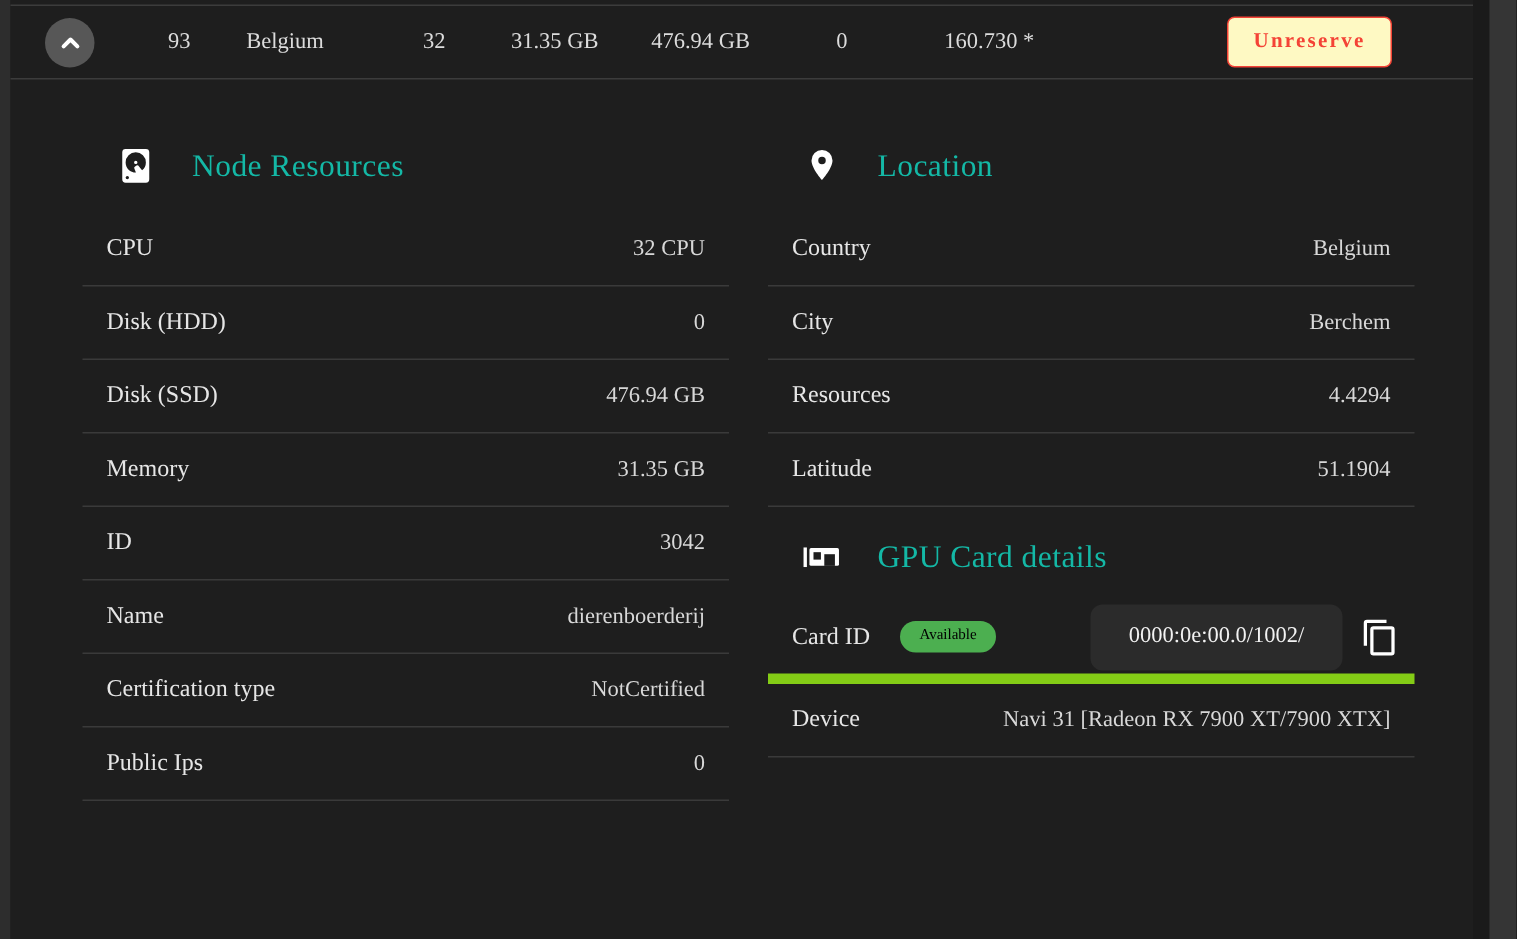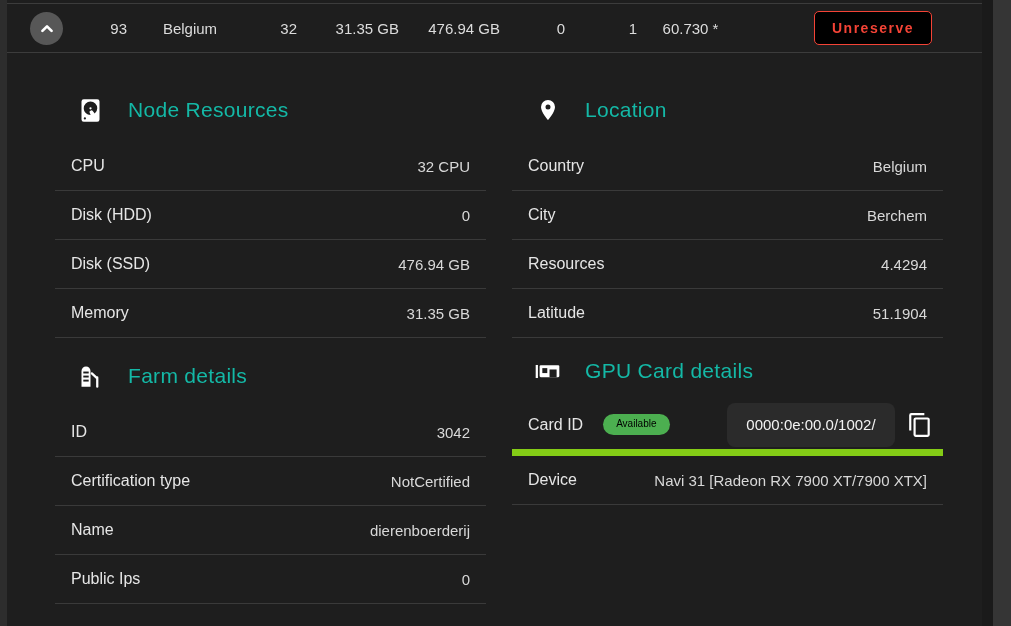--- a/index.html
+++ b/index.html
@@ -1,36 +1,36 @@
 <!DOCTYPE html>
 <html><head>
 <meta charset="utf-8">
 <style>
   * { margin:0; padding:0; box-sizing:border-box; }
   html,body { width:1011px; height:626px; overflow:hidden; }
   body { font-family:"Liberation Sans","DejaVu Sans",sans-serif; background:#1f1f1f; }
-  .stage { position:relative; width:1011px; height:626px; background:#1e1e1e; }
+  .stage { position:relative; width:1011px; height:626px; background:#1e1e1e;font-family:Liberation Serif, serif; }
 
   .left-strip { position:absolute; left:0; top:0; width:7px; height:626px; background:#2d2d2d; }
   .gutter { position:absolute; left:982px; top:0; width:11px; height:626px; background:#1a1a1a; }
   .scrollbar { position:absolute; left:993px; top:0; width:18px; height:626px; background:#353535; }
 
   .content { position:absolute; left:7px; top:0; width:975px; height:626px; background:#1e1e1e; }
 
   
   .top-row { margin-top:3px; height:50px; border-top:1px solid #3c3c3c; border-bottom:1px solid #3c3c3c;
              display:flex; align-items:center; }
   .expander { margin-left:23px; width:33px; height:33px; border-radius:50%; background:#575757;
               border:none; display:flex; align-items:center; justify-content:center; cursor:pointer; flex:none; }
   .cell { font-size:15px; color:#dcdcdc; white-space:nowrap; }
   .c1{width:64px;text-align:right;} .c2{width:126px;text-align:center;} .c3{width:44px;text-align:right;}
   .c4{width:102px;text-align:right;} .c5{width:101px;text-align:right;} .c6{width:65px;text-align:right;}
-  .c7{width:72px;text-align:right;} .c8{width:107px;text-align:center;}
+  .c7{width:72px;text-align:right;} .c8{width:107px;text-align:left;}
   .c-action { flex:1; display:flex; justify-content:center; padding-left:20px; }
-  .unreserve { background:#000000; color:#f44336; border:1.5px solid #f44336; border-radius:5px;
+  .unreserve { background:#fef9c3; color:#f44336; border:1.5px solid #f44336; border-radius:5px;
                height:34px; padding:0 17px; font-weight:700; font-size:14px; letter-spacing:1.5px;
                font-family:inherit; cursor:pointer; }
 
   
   .detail-grid { padding:0 39px 0 48px; display:grid; grid-template-columns:431px 431px; column-gap:26px; }
 
   .section-header { display:flex; align-items:center; height:64px; margin-top:25px; }
   .section-header.second-left { margin-top:6px; }
   .section-header.second-right { margin-top:4px; height:58px; }
   .icon-box { width:27px; height:27px; margin-left:22px; flex:none; display:flex; align-items:center; justify-content:center; }
@@ -101,44 +101,32 @@
         </div>
         <div class="drow">
           <span class="lbl">Disk (SSD)</span>
           <span class="val">476.94 GB</span>
         </div>
         <div class="drow">
           <span class="lbl">Memory</span>
           <span class="val">31.35 GB</span>
         </div>
 
-        <div class="section-header second-left">
-          <span class="icon-box">
-            <svg width="27" height="27" viewBox="0 0 24 24">
-              <path fill="#ffffff" d="M8 3C5.8 3 4 4.8 4 7v14h8V7c0-2.2-1.8-4-4-4Z"></path>
-              <rect x="5.6" y="7.6" width="4.8" height="1.7" fill="#1e1e1e"></rect>
-              <rect x="5.6" y="11.2" width="4.8" height="1.7" fill="#1e1e1e"></rect>
-              <rect x="5.6" y="14.8" width="4.8" height="1.7" fill="#1e1e1e"></rect>
-              <path d="M13.2 9.2 L18 13.6 M18 12.8 V21" fill="none" stroke="#ffffff" stroke-width="2" stroke-linecap="round"></path>
-            </svg>
-          </span>
-          <span class="section-title">Farm details</span>
-        </div>
 
         <div class="drow">
           <span class="lbl">ID</span>
           <span class="val">3042</span>
         </div>
         <div class="drow">
+          <span class="lbl">Name</span>
+          <span class="val">dierenboerderij</span>
+        </div>
+        <div class="drow">
           <span class="lbl">Certification type</span>
           <span class="val">NotCertified</span>
-        </div>
-        <div class="drow">
-          <span class="lbl">Name</span>
-          <span class="val">dierenboerderij</span>
         </div>
         <div class="drow">
           <span class="lbl">Public Ips</span>
           <span class="val">0</span>
         </div>
       </div>
 
       <div>
 
         <div class="section-header">

